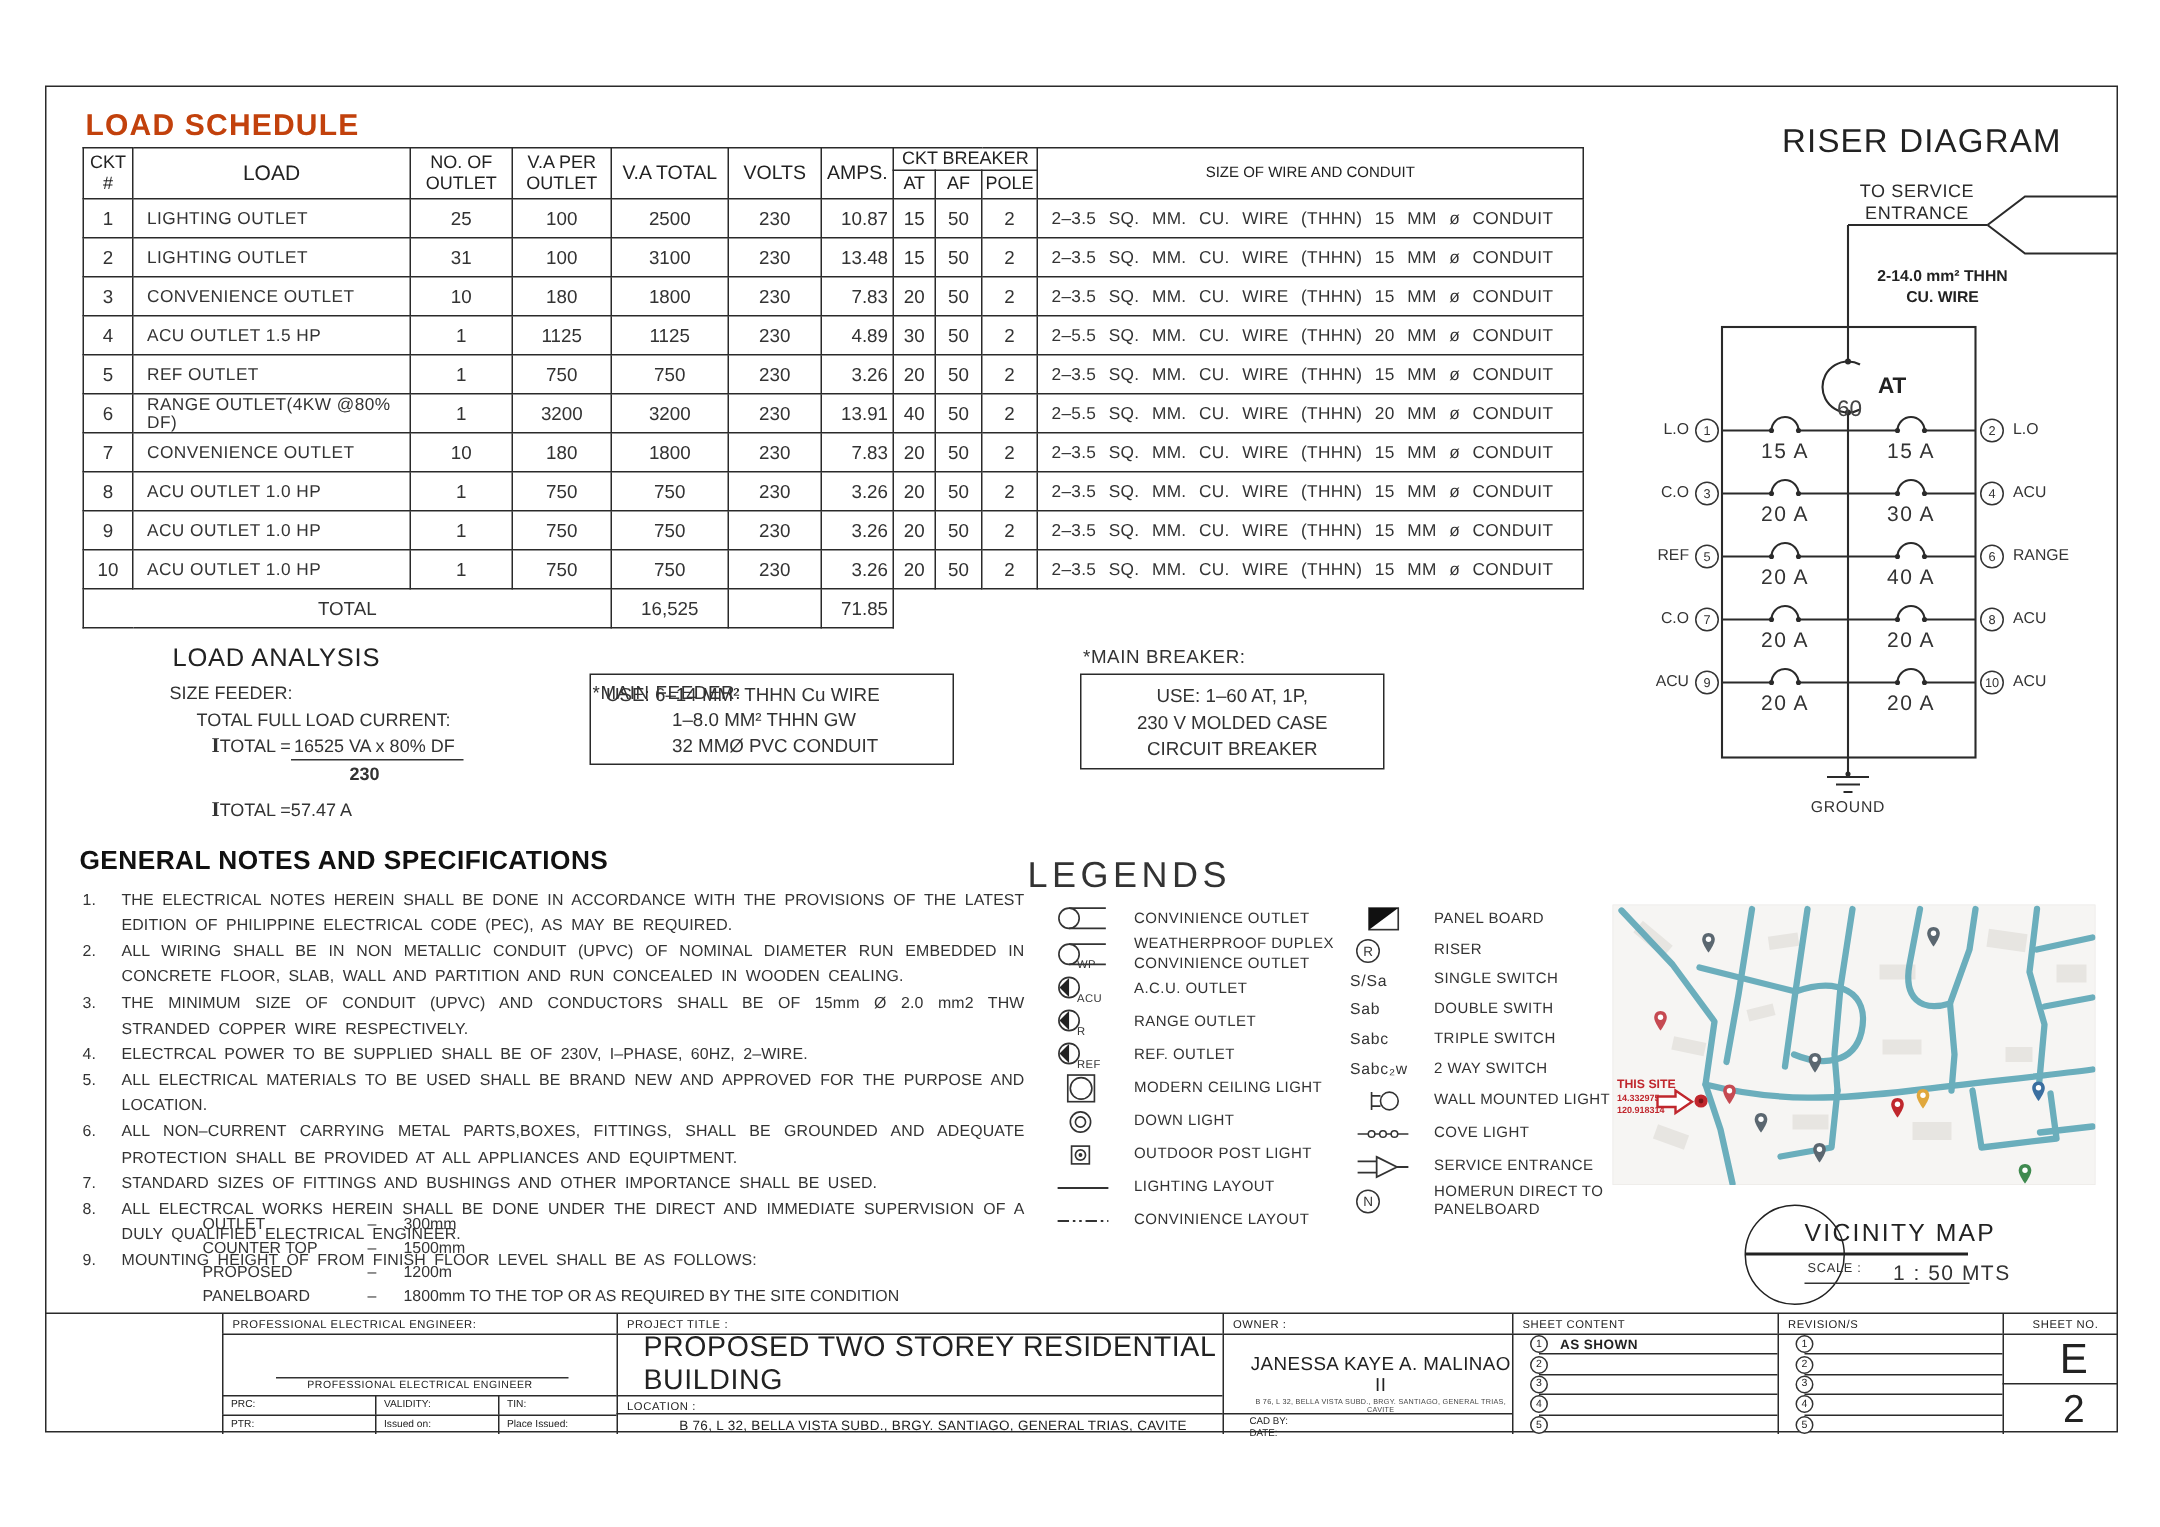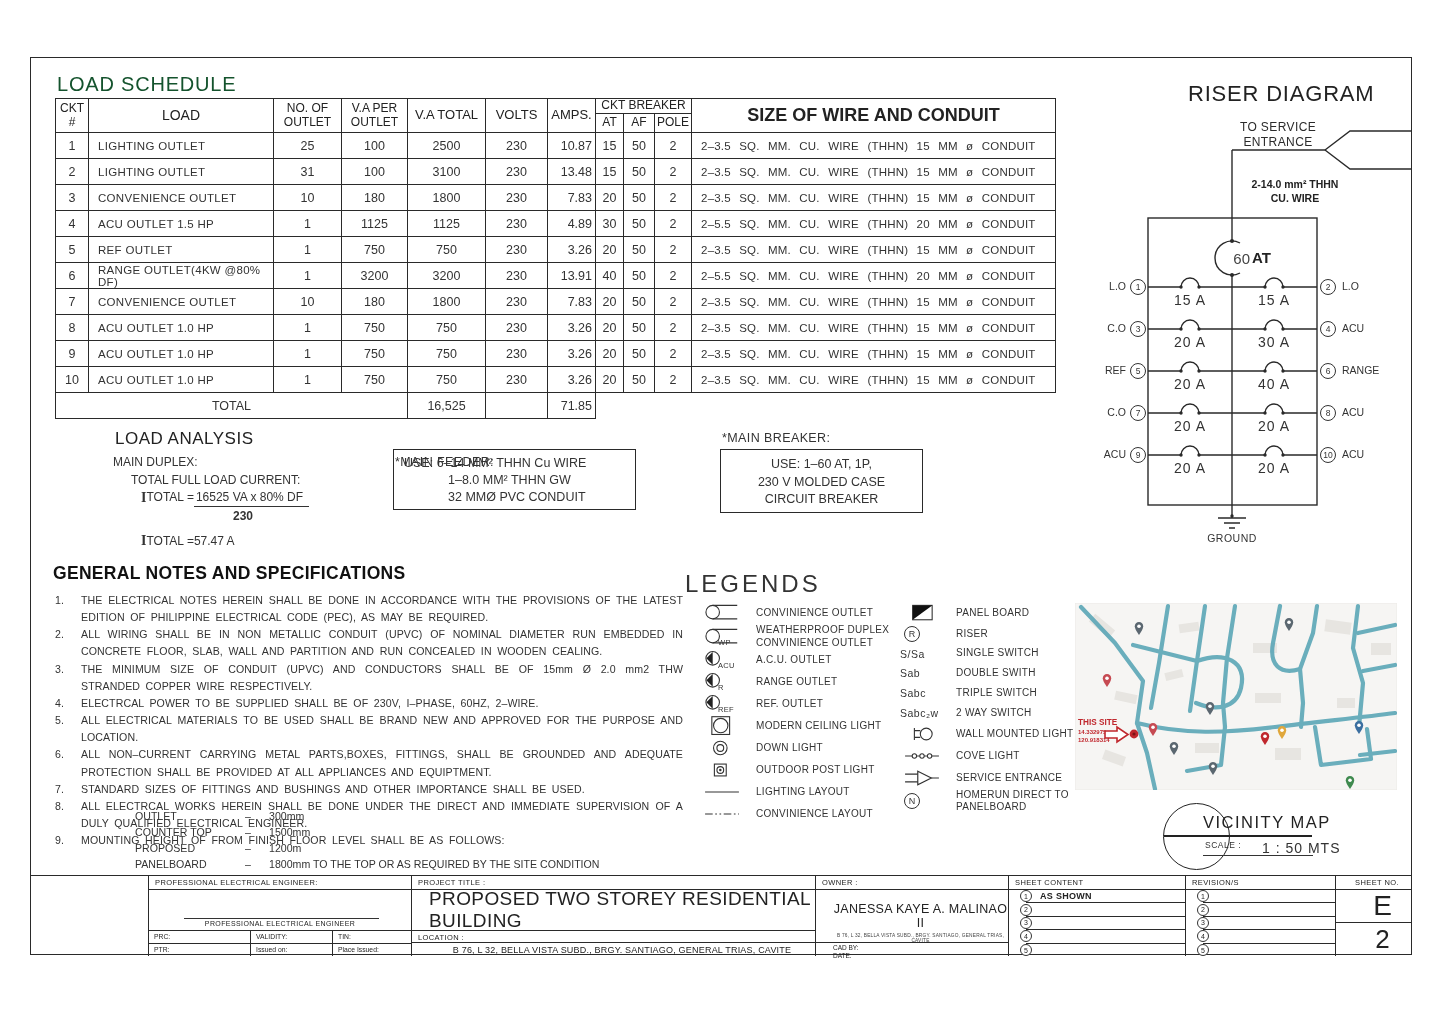--- a/index.html
+++ b/index.html
@@ -1,38 +1,38 @@
 <!DOCTYPE html>
 <html><head>
 <meta charset="utf-8">
 <style>
   * { box-sizing: border-box; margin: 0; padding: 0; }
   body { background:#fff; font-family:"Liberation Sans","DejaVu Sans",sans-serif; color:#2b2b2b; }
   .sheet { position:relative; width:1440px; height:1018px; background:#ffffff; overflow:hidden; }
   .frame { position:absolute; left:30px; top:57px; width:1382px; height:898px; border:1.6px solid #2a2a2a; }
 
   
-  .ls-title { position:absolute; left:57px; top:73px; font-size:20px; font-weight:400; letter-spacing:.8px; color:#14532d; }
+  .ls-title { position:absolute; left:57px; top:73px; font-size:20px; font-weight:700; letter-spacing:.8px; color:#c2410c; }
   .ls-table { position:absolute; left:55px; top:98px; border-collapse:collapse; table-layout:fixed; }
   .ls-table td, .ls-table th { border:1.3px solid #2a2a2a; font-weight:400; font-size:12.5px; color:#333; text-align:center; vertical-align:middle; padding:0 2px; }
   .ls-table thead th { font-size:12px; color:#222; line-height:1.15; white-space:pre-line; height:19px; }
   .ls-table tbody td { height:26px; }
   .ls-table .c-load  { text-align:left; padding-left:9px; font-size:11.5px; letter-spacing:.3px; }
   .ls-table .c-amps  { text-align:right; padding-right:3px; }
   .ls-table .c-wire  { text-align:left; padding-left:9px; font-size:11.5px; word-spacing:5px; letter-spacing:.2px; }
   .ls-table .ghost   { border:none; }
   .ls-table tfoot td { height:26px; font-size:12.5px; }
 
   
   .riser-title { position:absolute; left:1188px; top:81px; font-size:22px; font-weight:500; letter-spacing:.8px; color:#222; }
   .riser { position:absolute; left:1080px; top:120px; width:340px; height:430px; }
   .riser svg { position:absolute; left:0; top:0; }
   .riser .svc { position:absolute; left:128px; top:0; width:140px; text-align:center; font-size:12px; font-weight:500; letter-spacing:.4px; white-space:pre-line; line-height:1.25; }
   .riser .wirelab { position:absolute; left:150px; top:57px; width:130px; text-align:center; font-size:10.5px; font-weight:600; white-space:pre-line; line-height:1.35; color:#222;}
-  .riser .at60 { position:absolute; left:136px; top:130px; width:34px; text-align:right; font-size:15px; color:#444; }
+  .riser .at60 { position:absolute; left:136px; top:144px; width:34px; text-align:center; font-size:15px; color:#444; }
   .riser .atunit { position:absolute; left:172px; top:129px; font-size:15px; font-weight:700; color:#222; }
   .riser .groundlab { position:absolute; left:120px; top:412px; width:64px; text-align:center; font-size:10.5px; letter-spacing:.5px; color:#333; }
   .riser-rows { position:absolute; left:0; top:159px; width:340px; }
   .riser-row { position:relative; height:42px; }
   .riser-row .ll { position:absolute; left:0;  top:1px; width:46px; text-align:right; font-size:10.5px; color:#333; }
   .riser-row .rl { position:absolute; left:262px; top:1px; width:70px; text-align:left; font-size:10.5px; color:#333; }
   .rnum { position:absolute; top:0; width:16px; height:16px; border:1.1px solid #333; border-radius:50%; display:flex; align-items:center; justify-content:center; font-size:8.5px; color:#333; background:#fff; }
   .rnum.lft { left:50px; } .rnum.rgt { left:240px; }
   .riser-row .la, .riser-row .ra { position:absolute; top:13px; width:48px; text-align:center; font-size:14px; color:#333; letter-spacing:1px;}
   .riser-row .la { left:86px; } .riser-row .ra { left:170px; }
@@ -148,21 +148,21 @@
 #</th>
         <th rowspan="2" style="font-size:14px;">LOAD</th>
         <th rowspan="2">NO. OF
 OUTLET</th>
         <th rowspan="2">V.A PER
 OUTLET</th>
         <th rowspan="2" style="font-size:13px;">V.A TOTAL</th>
         <th rowspan="2" style="font-size:13px;">VOLTS</th>
         <th rowspan="2" style="font-size:13px;">AMPS.</th>
         <th colspan="3" style="height:15px;">CKT BREAKER</th>
-        <th rowspan="2" style="font-size:18px;font-weight:bold;">SIZE OF WIRE AND CONDUIT</th>
+        <th rowspan="2" style="font-size:10px;">SIZE OF WIRE AND CONDUIT</th>
       </tr>
       <tr>
         <th>AT</th>
         <th>AF</th>
         <th>POLE</th>
       </tr>
     </thead>
     <tbody>
 
         <tr>
@@ -411,21 +411,21 @@
           <span class="la">20 A</span>
           <span class="ra">20 A</span>
           <span class="rnum rgt">10</span>
           <span class="rl">ACU</span>
         </div>
       </div>
   </div>
 
   <div class="la-title">LOAD ANALYSIS</div>
   <div class="la-blk">
-    <div>MAIN DUPLEX:</div>
+    <div>SIZE FEEDER:</div>
     <div class="r2">TOTAL FULL LOAD CURRENT:</div>
     <div class="la-frac">
       <span class="serif-i">I</span>
       <span>TOTAL =</span>
       <span class="num">16525 VA x 80% DF</span>
     </div>
     <div class="la-den">230</div>
     <div class="la-res"><span class="serif-i">I</span><span>TOTAL =57.47 A</span></div>
   </div>
 

